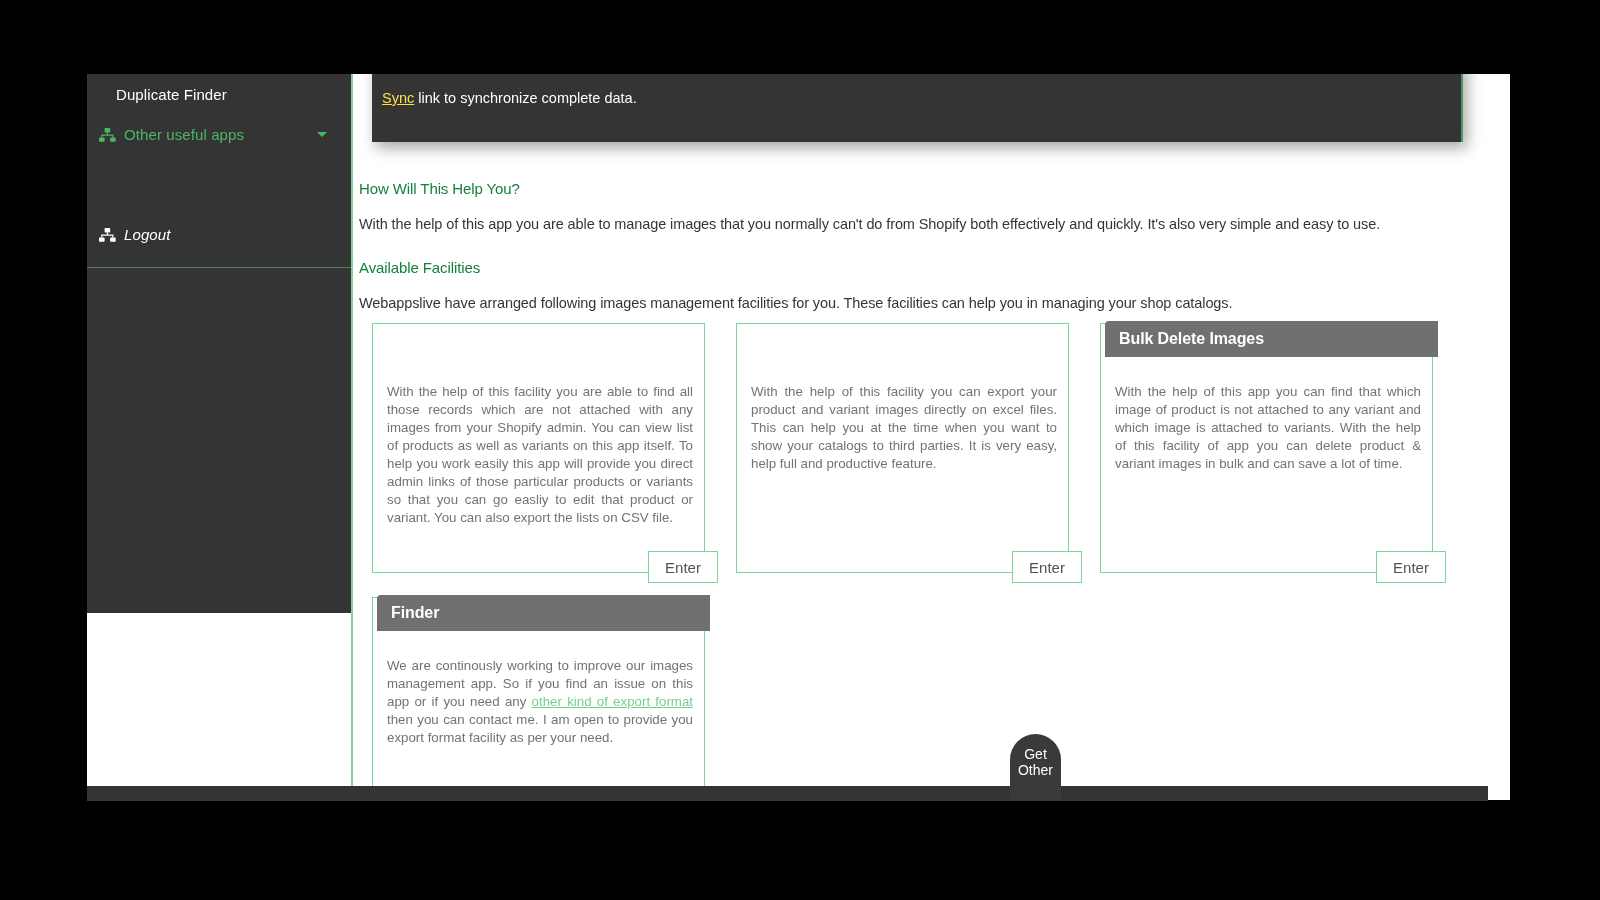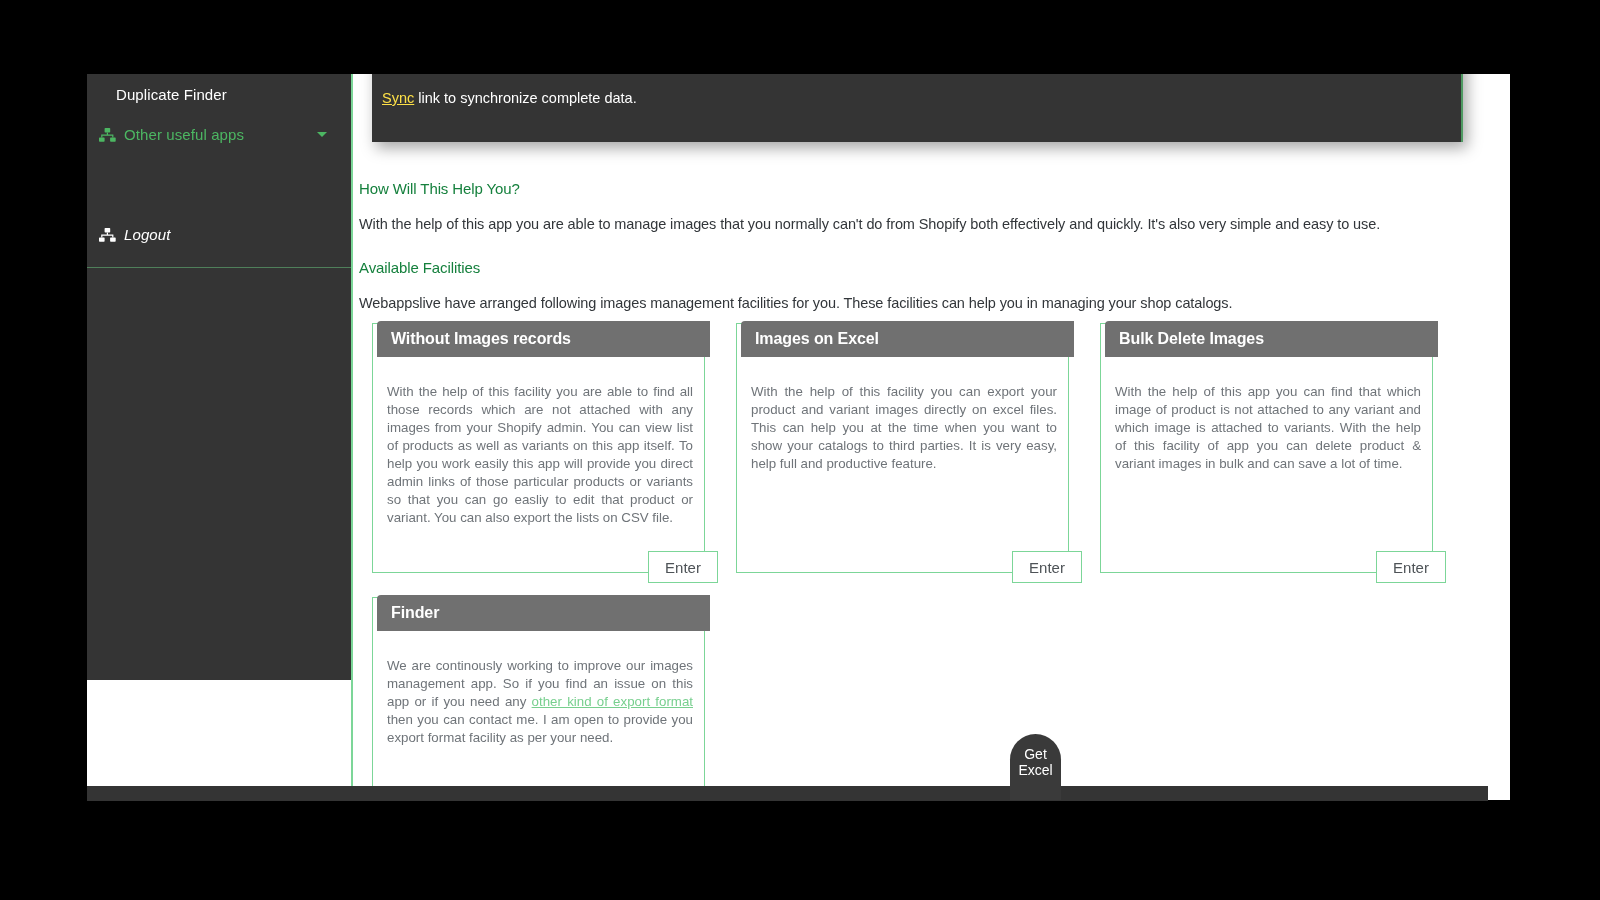--- a/index.html
+++ b/index.html
@@ -17,21 +17,21 @@
     left: 87px; top: 74px;
     width: 1423px; height: 726px;
     overflow: hidden;
     background: #ffffff;
   }
 
   
   #sidebar {
     position: absolute;
     left: 0; top: 0;
-    width: 264px; height: 606px;
+    width: 264px; height: 539px;
     background: #343434;
   }
   .side-row {
     position: absolute;
     left: 0; width: 264px;
     height: 40px;
     display: flex;
     align-items: center;
     padding-left: 12px;
     color: #ffffff;
@@ -241,40 +241,38 @@
       </div>
     </section>
 
     <h3 class="h3" id="h3-help">How Will This Help You?</h3>
     <p class="para" id="p-help">With the help of this app you are able to manage images that you normally can't do from Shopify both effectively and quickly. It's also very simple and easy to use.</p>
 
     <h3 class="h3" id="h3-fac">Available Facilities</h3>
     <p class="para" id="p-fac">Webappslive have arranged following images management facilities for you. These facilities can help you in managing your shop catalogs.</p>
 
     <div class="card" id="card-0">
-      <div class="card-head">Without Images records</div>
       <div class="card-body">With the help of this facility you are able to find all those records which are not attached with any images from your Shopify admin. You can view list of products as well as variants on this app itself. To help you work easily this app will provide you direct admin links of those particular products or variants so that you can go easliy to edit that product or variant. You can also export the lists on CSV file.</div>
       <button class="enter-btn">Enter</button>
     </div>
 
     <div class="card" id="card-1">
-      <div class="card-head">Images on Excel</div>
       <div class="card-body">With the help of this facility you can export your product and variant images directly on excel files. This can help you at the time when you want to show your catalogs to third parties. It is very easy, help full and productive feature.</div>
       <button class="enter-btn">Enter</button>
     </div>
 
     <div class="card" id="card-2">
       <div class="card-head">Bulk Delete Images</div>
       <div class="card-body">With the help of this app you can find that which image of product is not attached to any variant and which image is attached to variants. With the help of this facility of app you can delete product &amp; variant images in bulk and can save a lot of time.</div>
       <button class="enter-btn">Enter</button>
     </div>
 
     <div class="card tall" id="card-3">
       <div class="card-head">Finder</div>
       <div class="card-body"><span>We are continously working to improve our images management app. So if you find an issue on this app or if you need any </span><a class="inline-accent" href="#">other kind of export format</a><span> then you can contact me. I am open to provide you export format facility as per your need.</span></div>
     </div>
 
-    <div id="get-help">Get Excel</div>
+    <div id="get-help">Get Other</div>
 
   </main>
 </div>
 
 <div id="bottom-bar"></div>
 
 </body></html>

